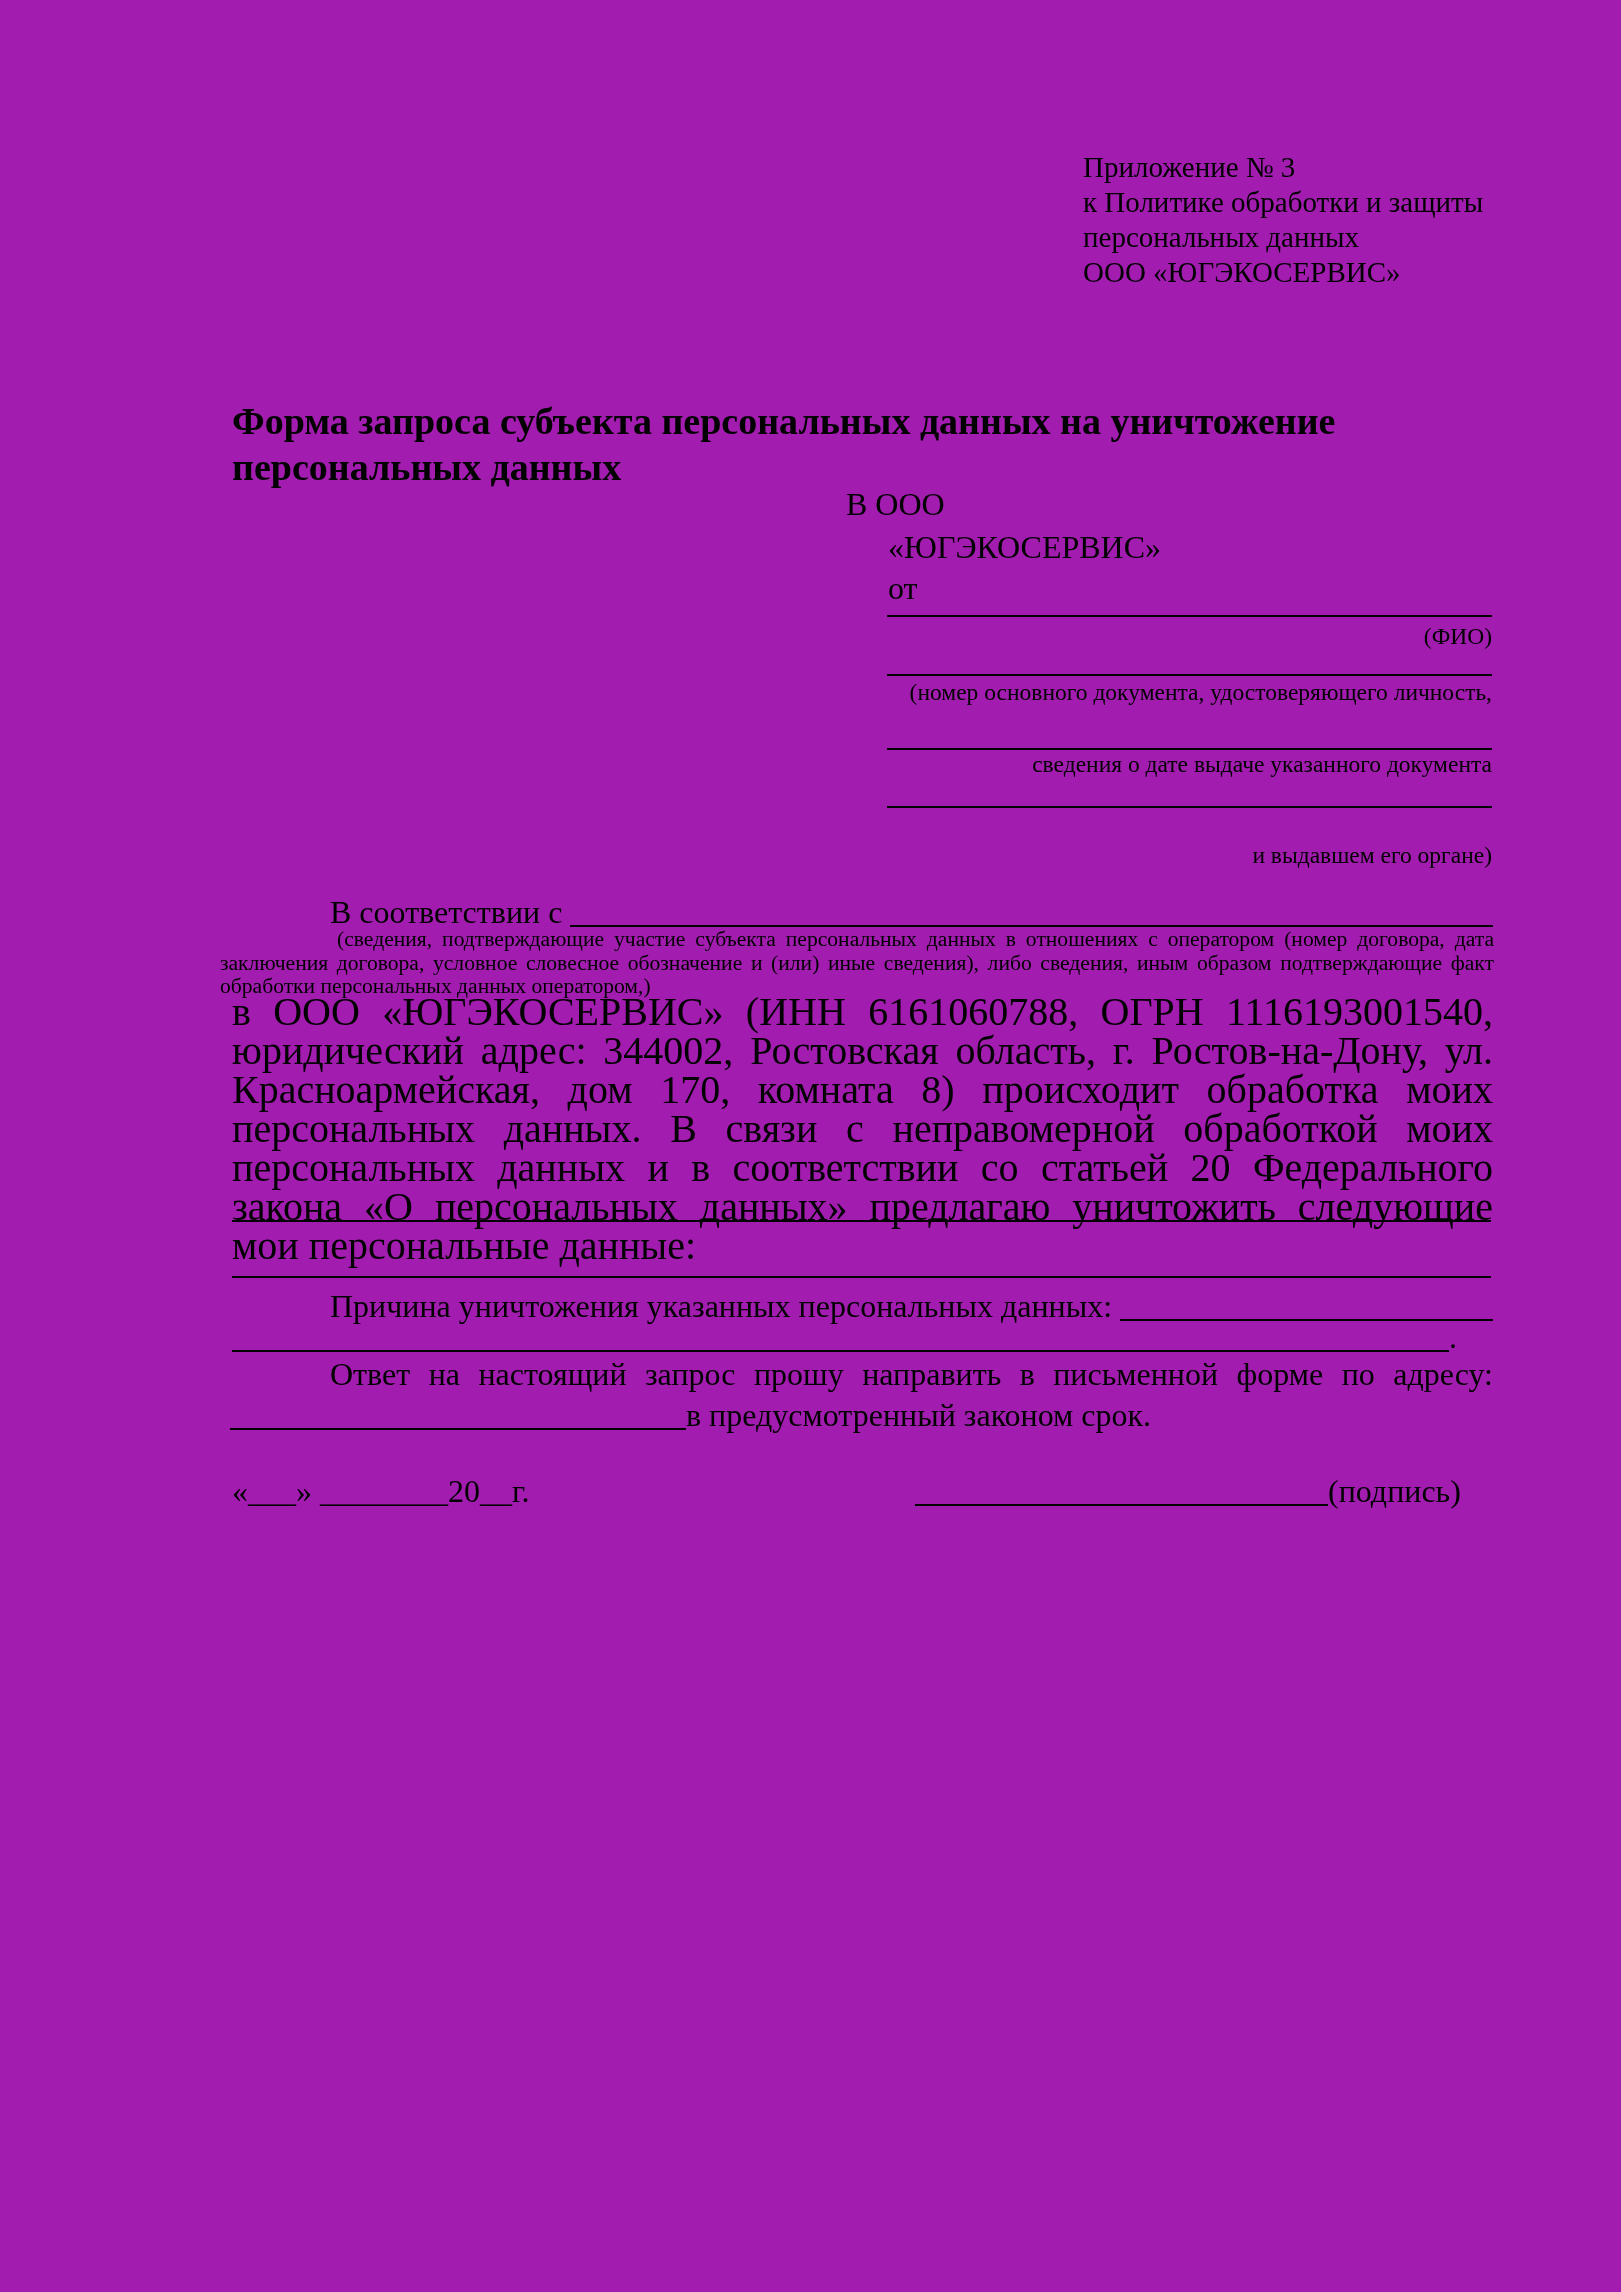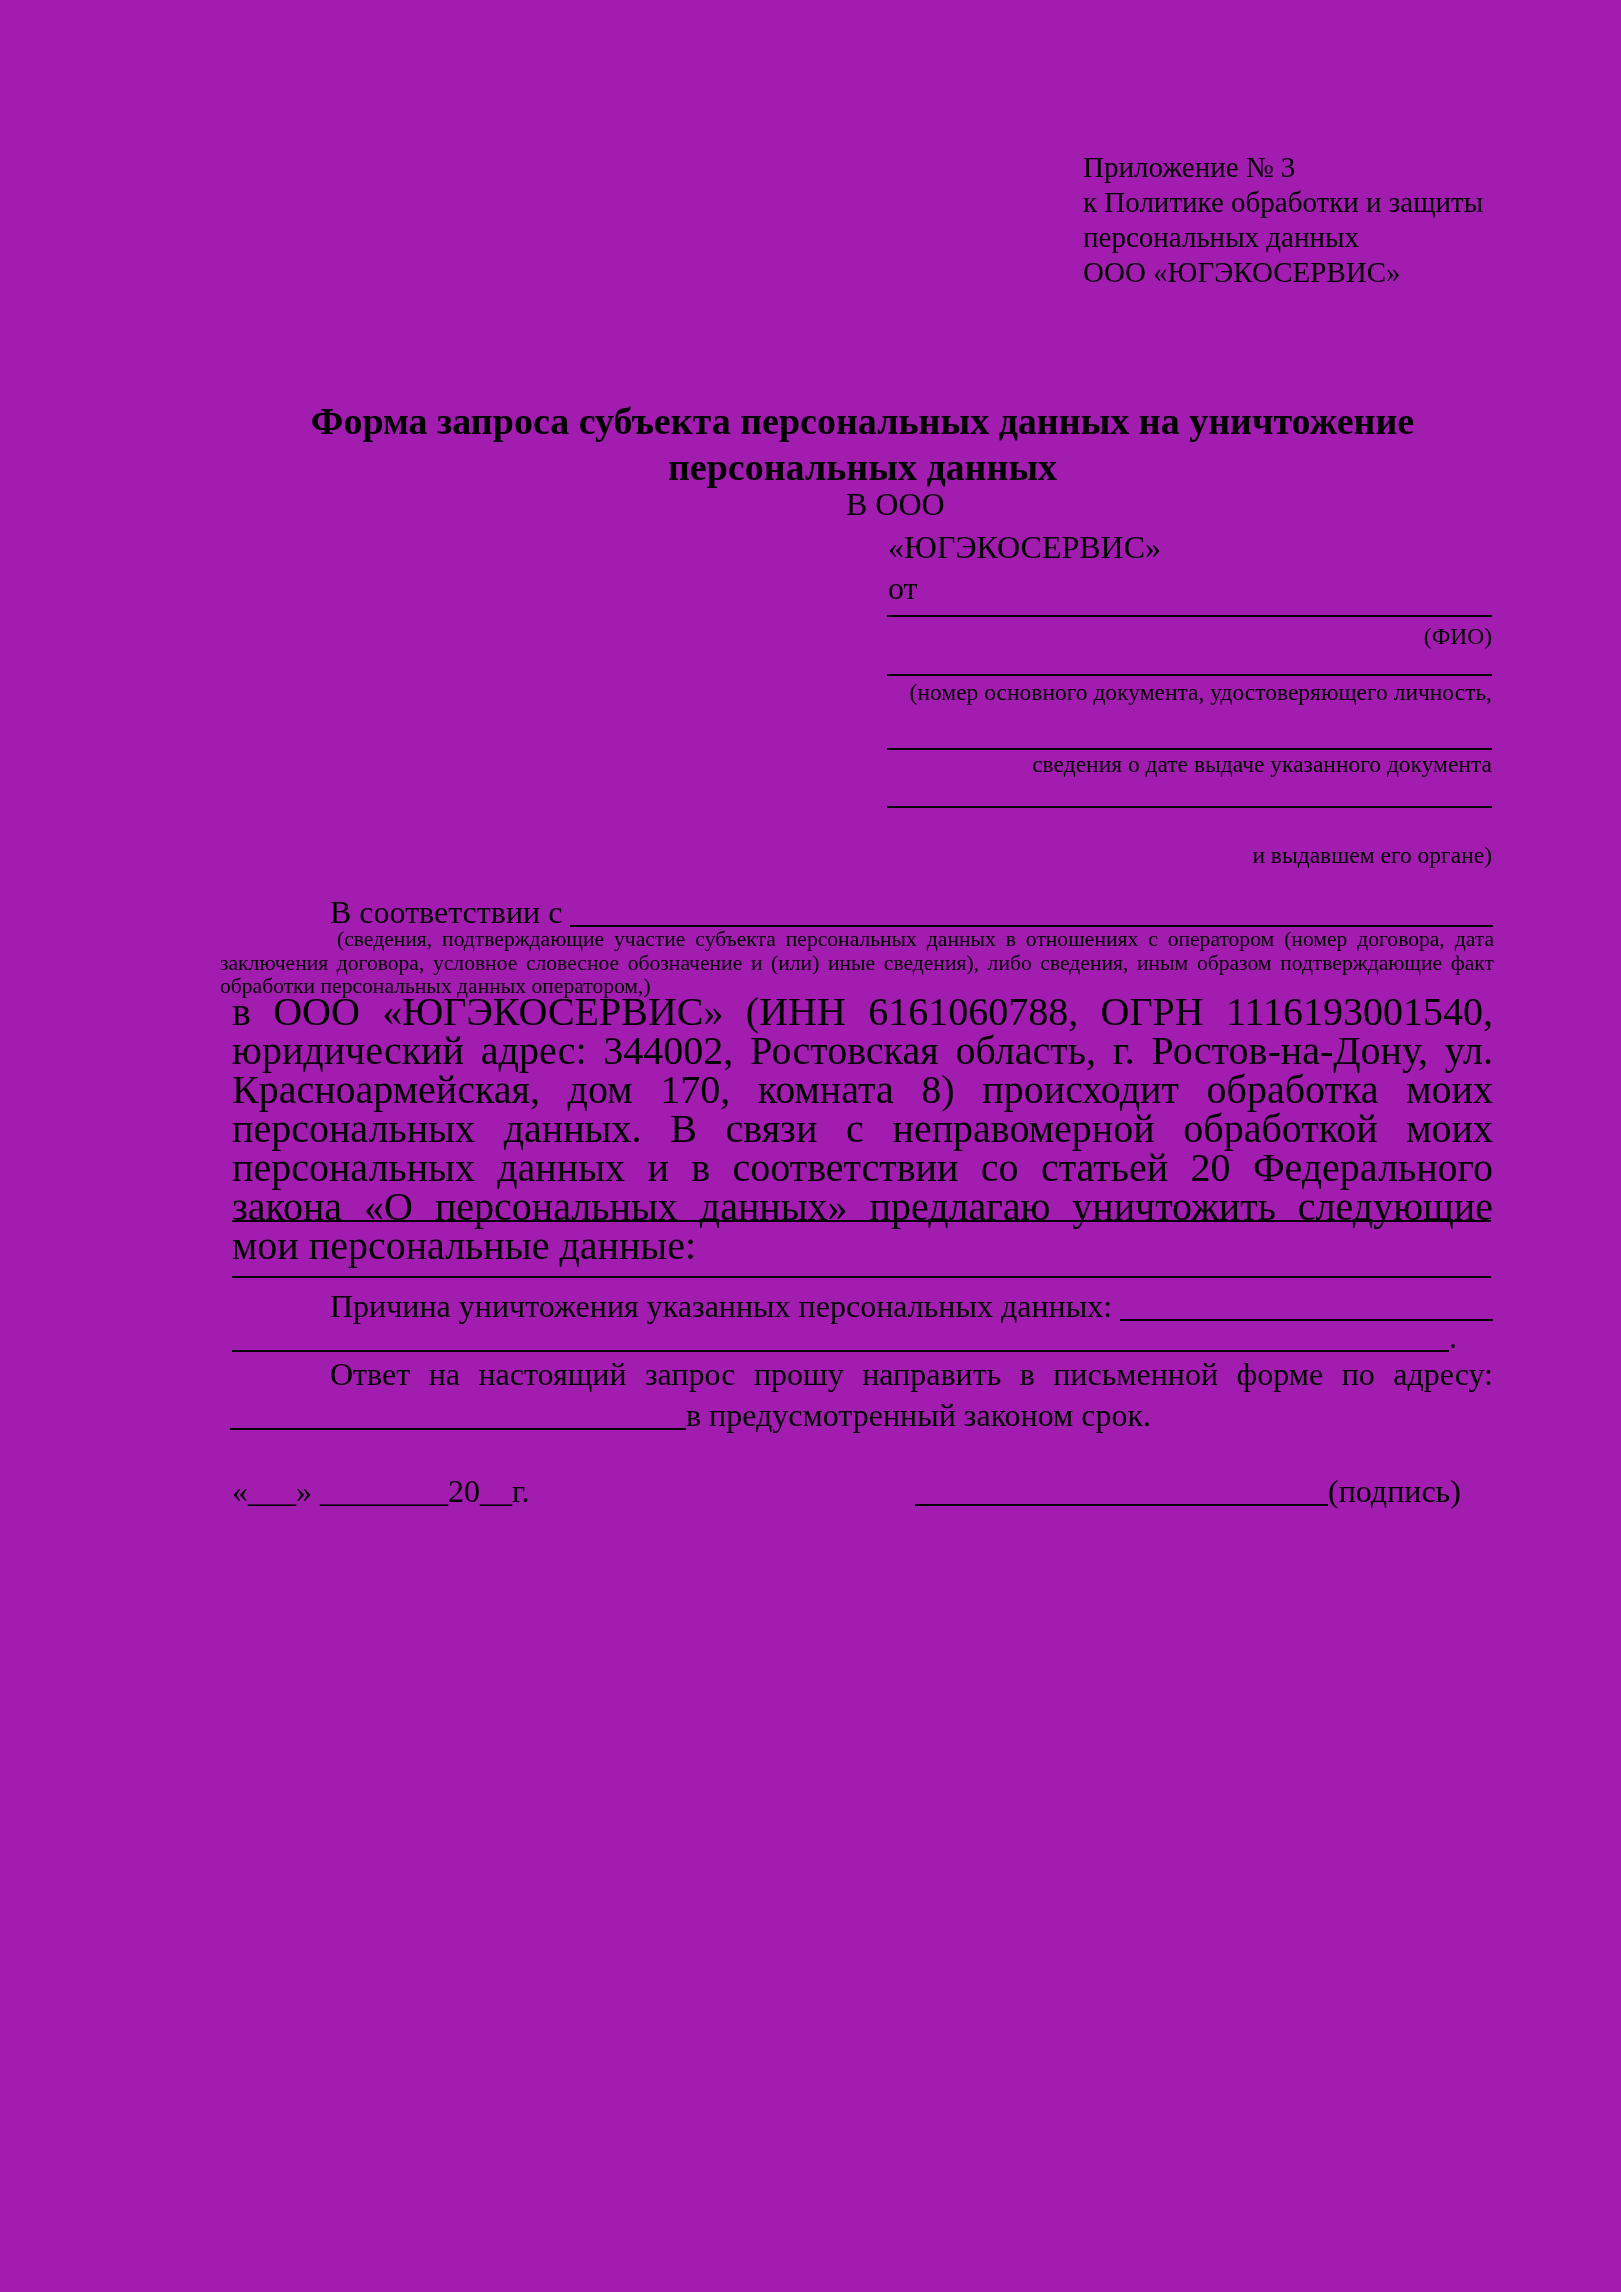--- a/index.html
+++ b/index.html
@@ -5,21 +5,21 @@
   html,body { margin:0; padding:0; background:#fff; }
   .page {
     position:relative; width:1621px; height:2293px; background:#a21caf;
     font-family:"Liberation Serif","DejaVu Serif",serif; color:#000;
     overflow:hidden;
   }
   .abs { position:absolute; }
 
   .header-block { left:1083px; top:150px; font-size:29px; line-height:35px; white-space:nowrap; }
 
-  .doc-title { left:232px; top:398px; width:1261px; text-align:center;
+  .doc-title { left:232px; top:398px; width:1261px; text-align:left;
                font-weight:bold; font-size:38px; line-height:46px; }
 
   .addr { font-size:32px; line-height:37px; white-space:nowrap; }
 
   .f-line { left:887px; width:605px; border-bottom:2.9px solid #000; height:0; }
   .f-caption { left:887px; width:605px; text-align:right; font-size:23.5px; line-height:25.5px; white-space:nowrap; }
 
   .row { position:absolute; display:flex; align-items:stretch; font-size:32px; line-height:37px; }
   .row .txt { white-space:pre; }
   .row .fill { flex:1 1 auto; align-self:stretch; border-bottom:2.9px solid #000; margin-bottom:3.9px; }

